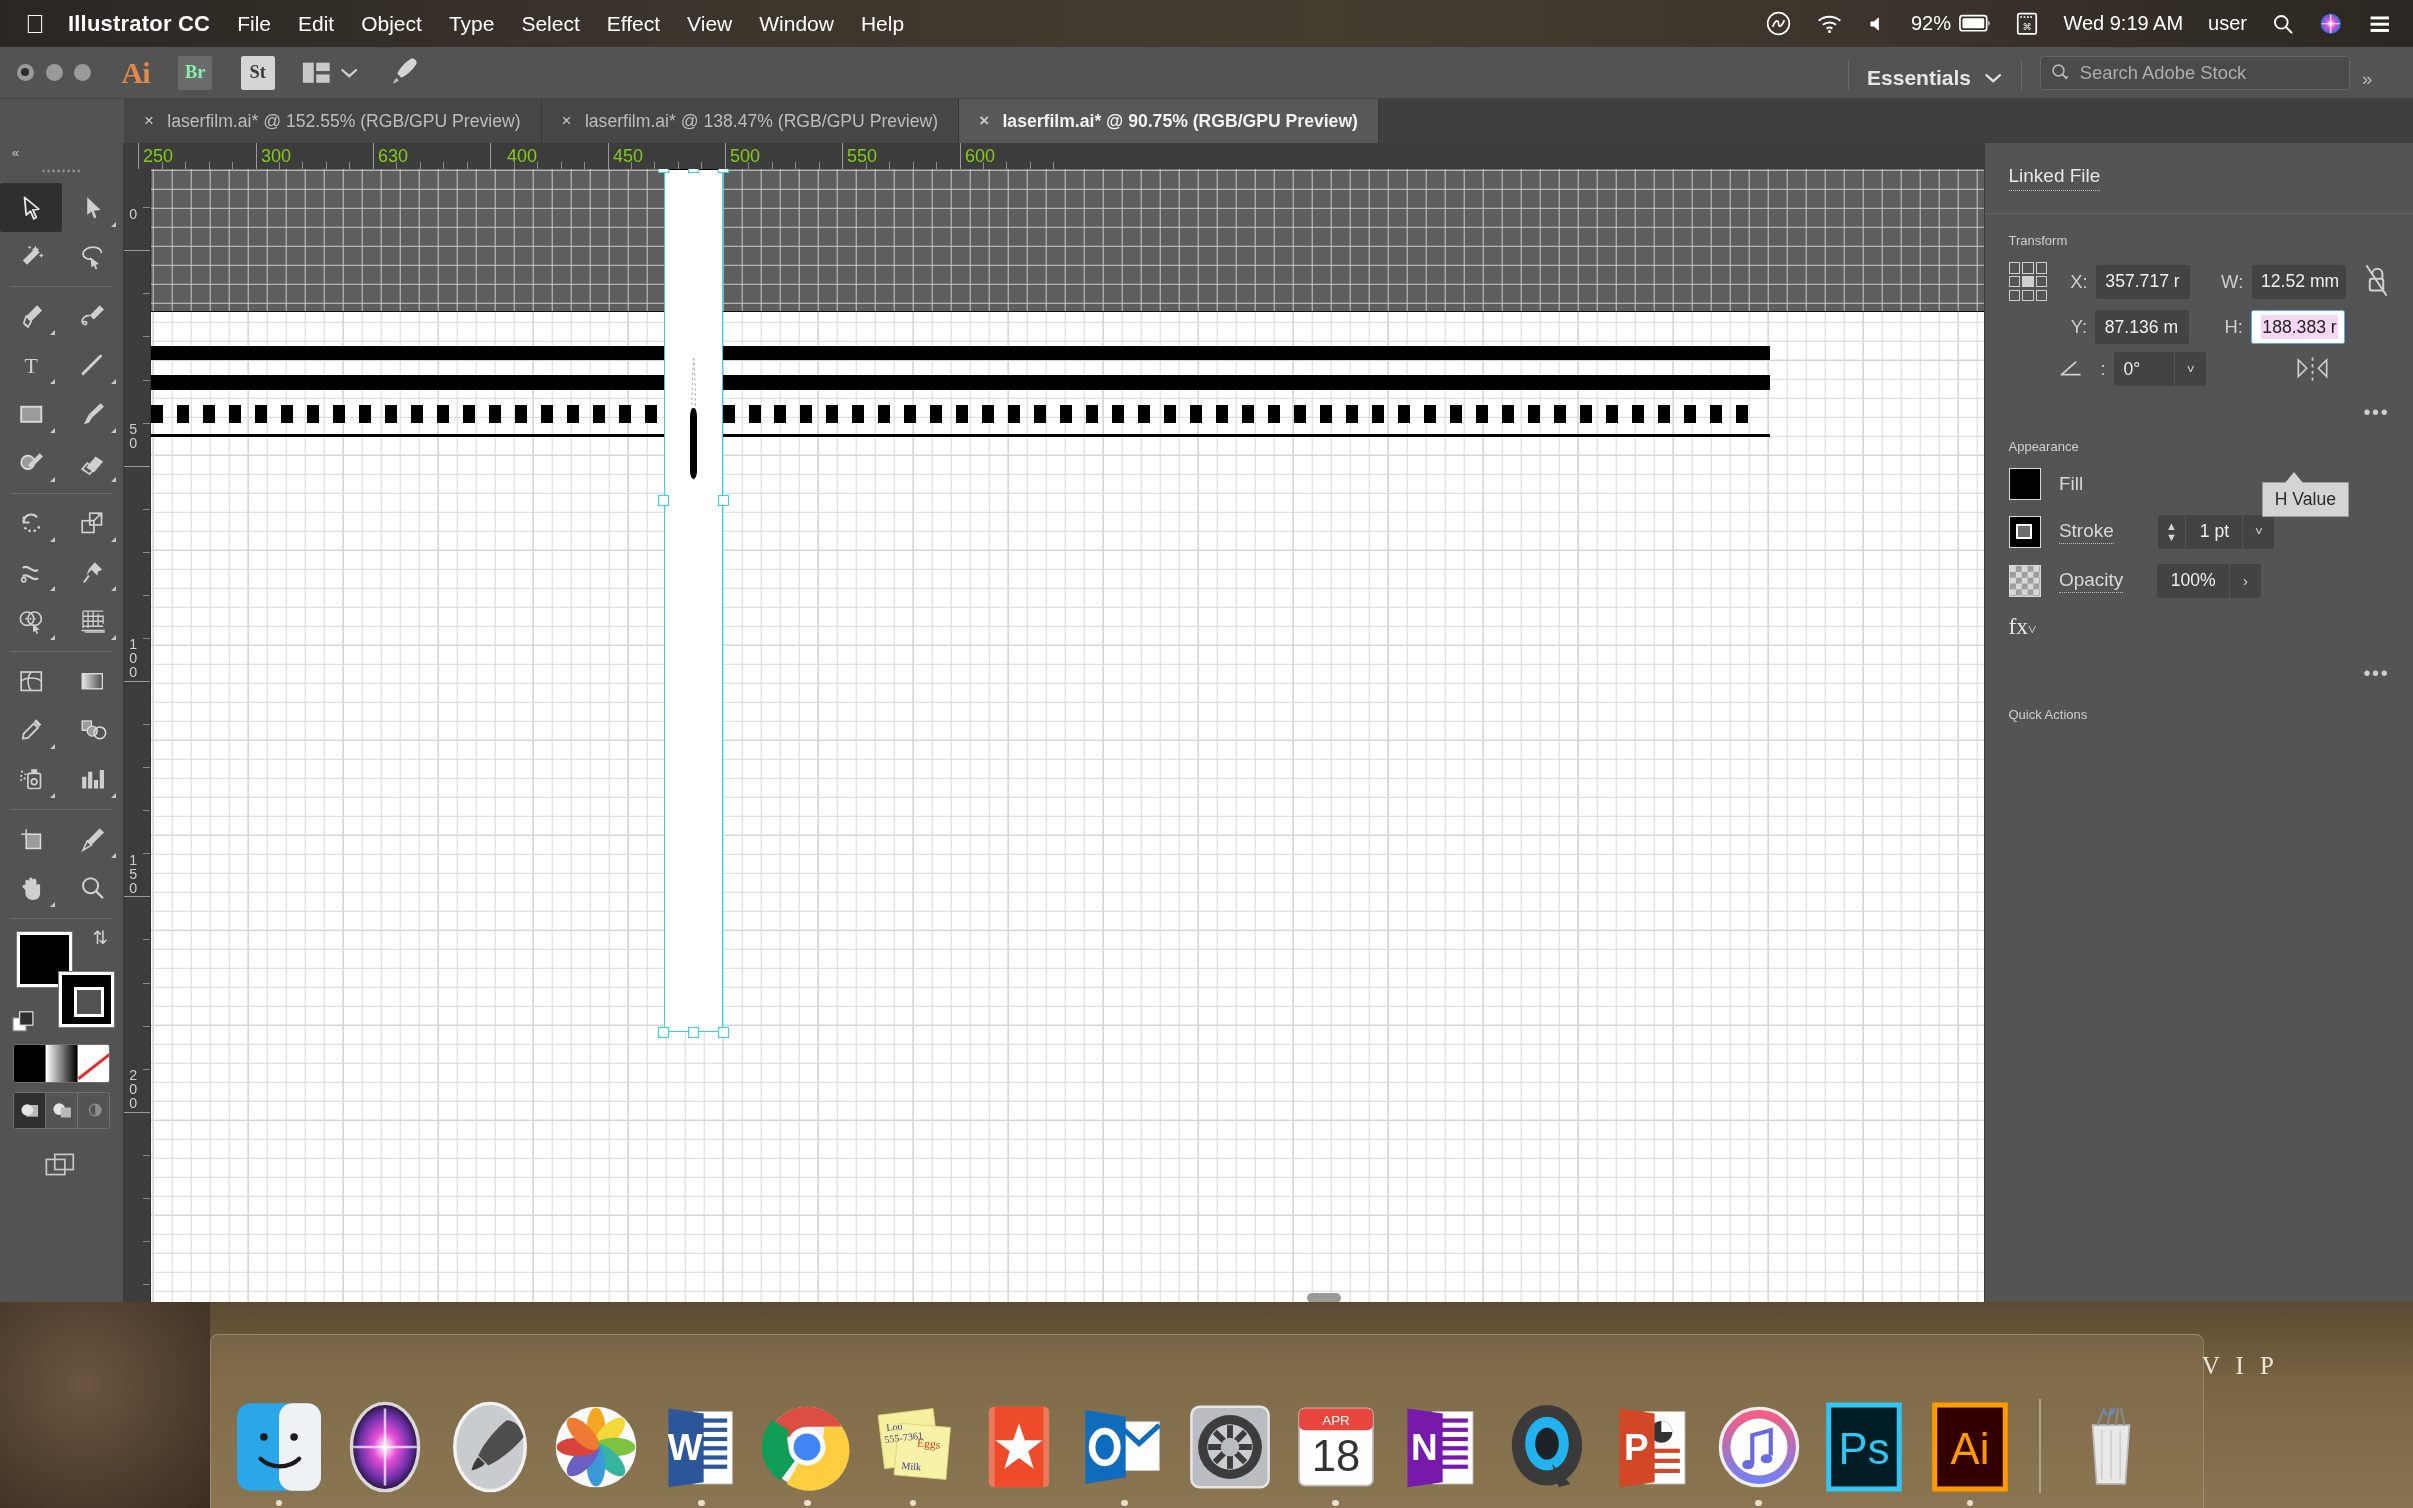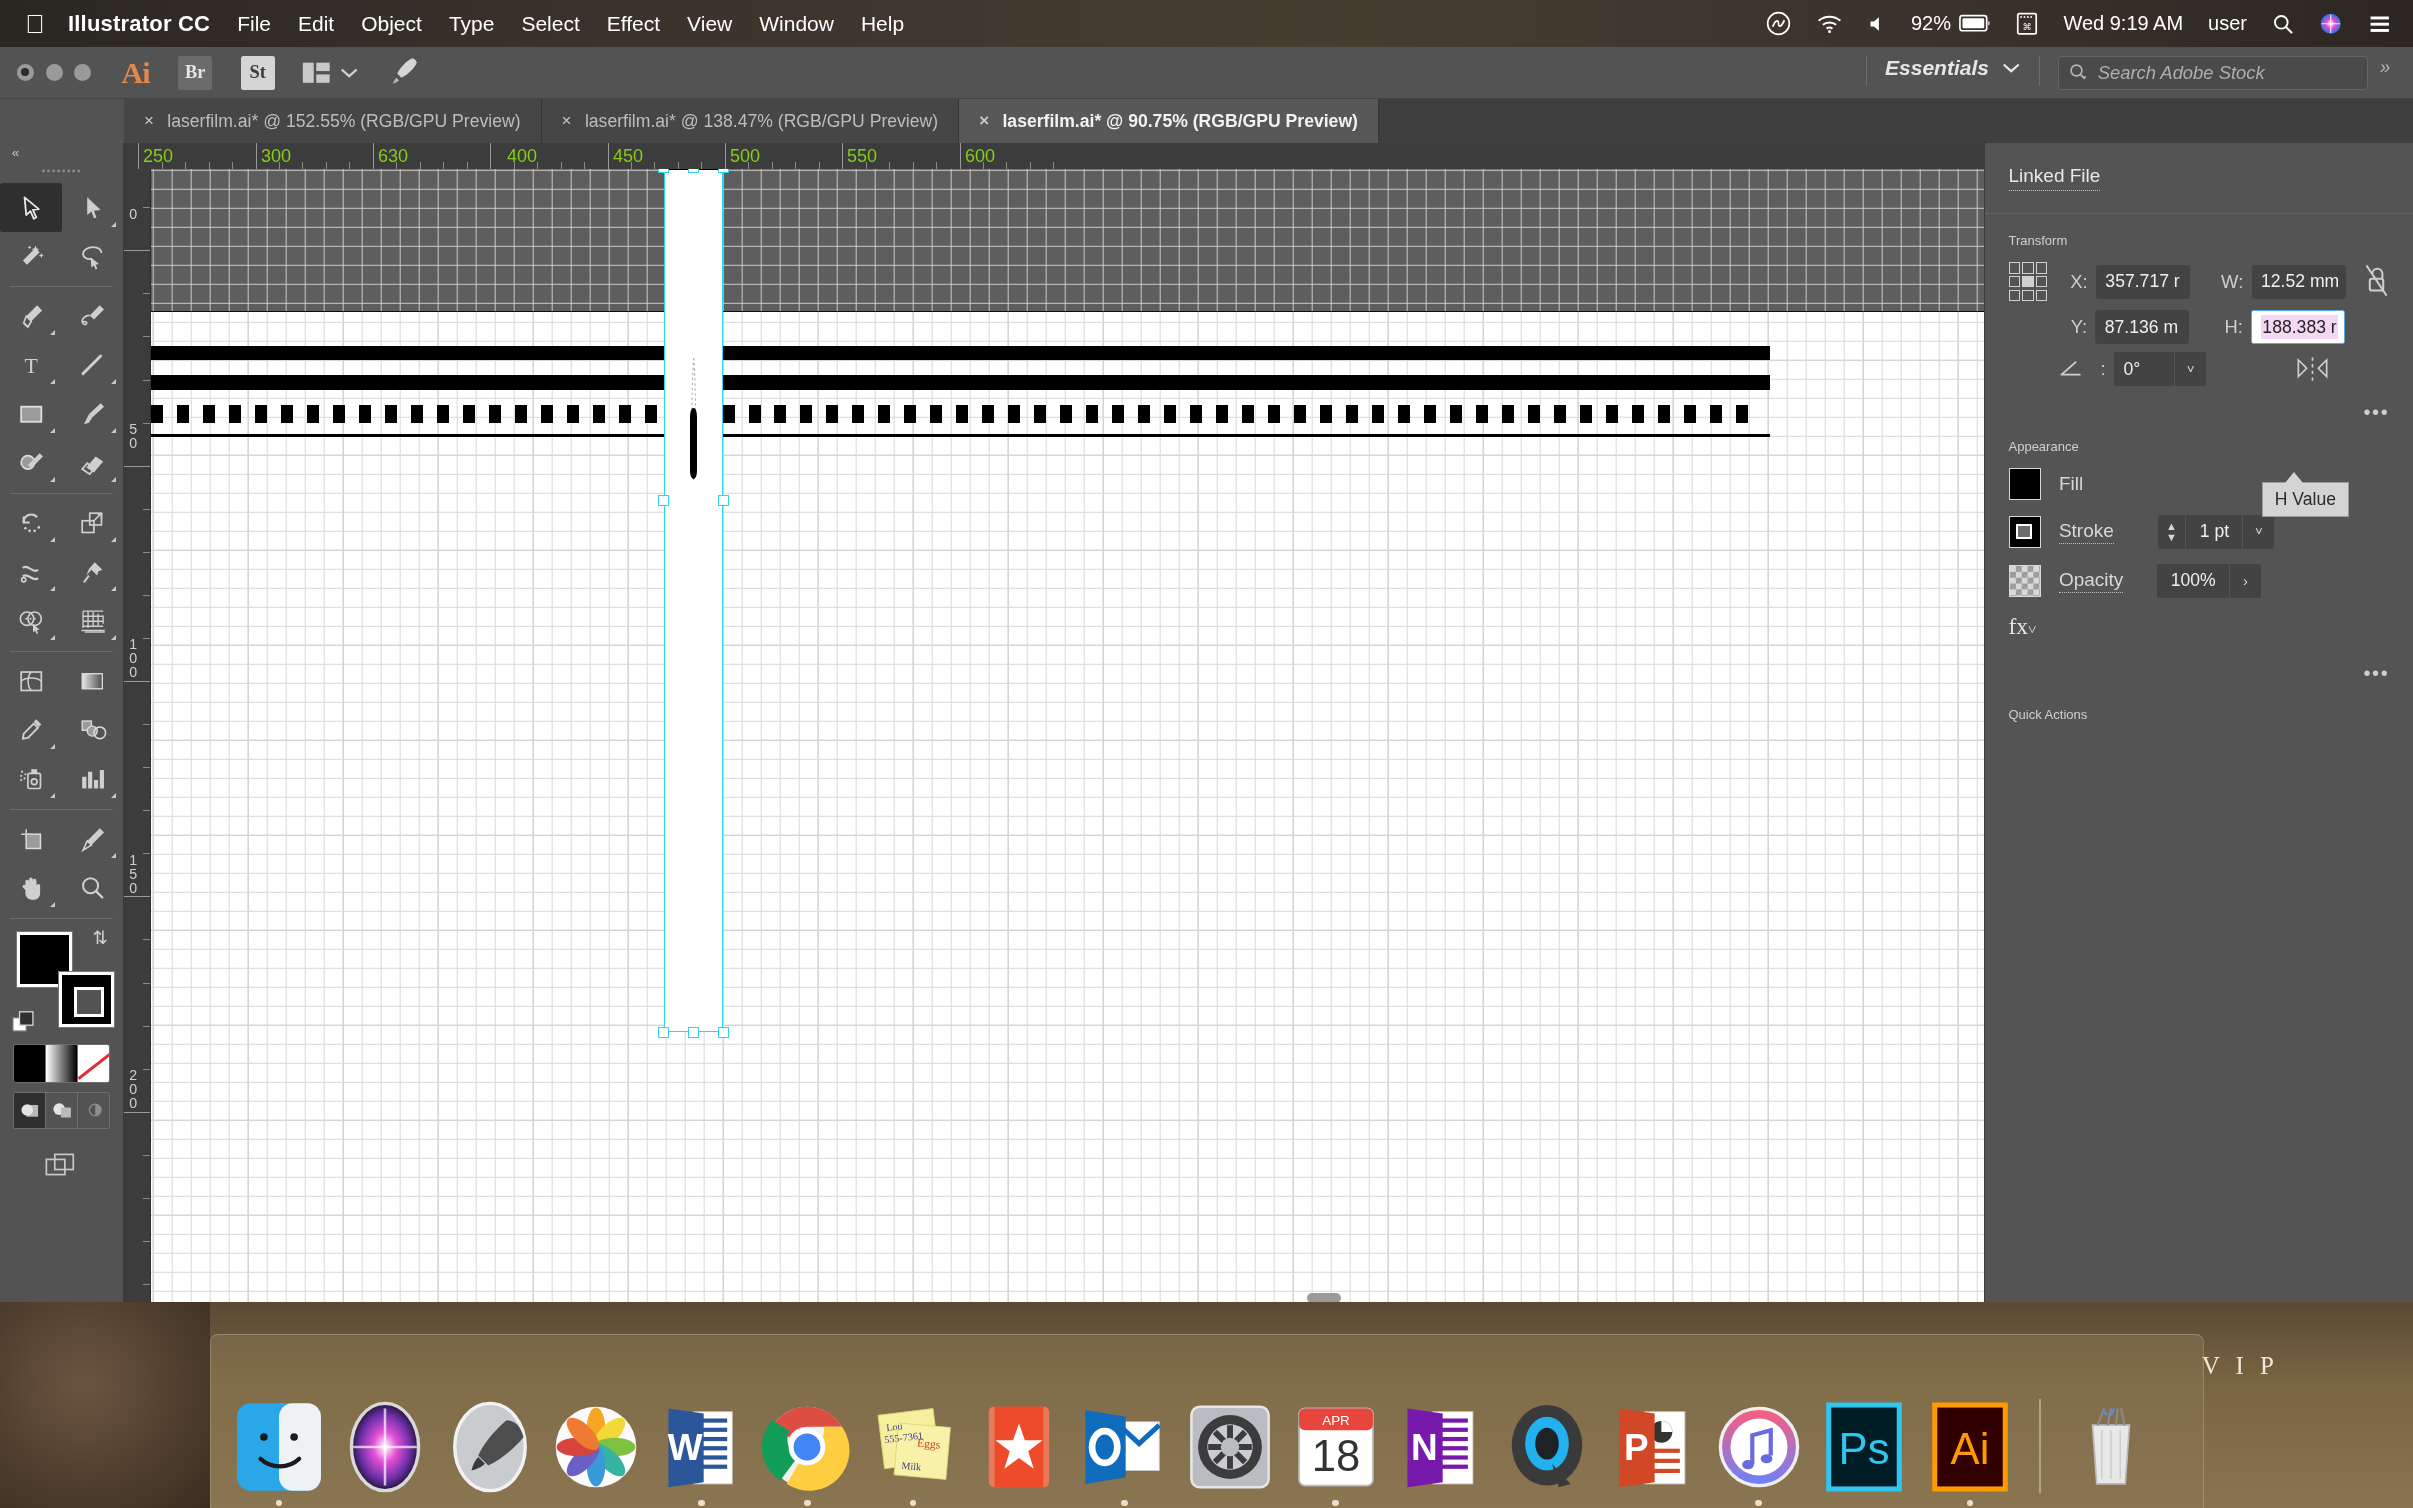--- a/index.html
+++ b/index.html
@@ -43,25 +43,25 @@
   .tl.first { position: relative; }
   .tl.first::after {
     content: ''; position: absolute; left: 4.2px; top: 4.2px;
     width: 7.5px; height: 7.5px; border-radius: 50%; background: #2d2d2d;
   }
   .ai-logo { margin-left: 30px; color: #e0894b; font-size: 30px; font-weight: bold;
     font-family: "Liberation Serif", serif; letter-spacing: -0.8px; }
   .sqbtn { margin-left: 28.5px; width: 34px; height: 34px; border-radius: 2.5px;
     display: flex; align-items: center; justify-content: center;
     font-size: 18.4px; font-weight: bold; font-family: "Liberation Serif", serif; }
-  .sqbtn.br { background: #6b6b6b; color: #e5e5e5; }
+  .sqbtn.br { background: #6b6b6b; color: #86efac; }
   .sqbtn.st { background: #d5d5d5; color: #3d3d3d; }
   .arrange-btn { margin-left: 27px; display: flex; align-items: center; gap: 10px; }
   .rocket { margin-left: 28.5px; }
-  #apptoolbar .right-tools { margin-left: auto; display: flex; align-items: flex-start; margin-right: 22px; font-style: italic; }
+  #apptoolbar .right-tools { margin-left: auto; display: flex; align-items: flex-end; margin-right: 40px; }
   .vdiv { width: 0.8px; height: 30px; background: #6d6d6d; margin: 0 18.4px; }
   .workspace { color: #e6e6e6; font-size: 21px; font-weight: bold; display: flex; align-items: center; gap: 13.4px; }
   .stock-search {
     width: 310px; height: 34px; background: #4a4a4a; border: 0.8px solid #666;
     border-radius: 3.4px; display: flex; align-items: center; padding: 0 10px; gap: 8.4px;
     color: #aeaeae; font-size: 18.4px;
   }
   .dots-right { color:#b9b9b9; font-size:18.4px; margin-left:11.7px; letter-spacing:0.8px;}
 
   

